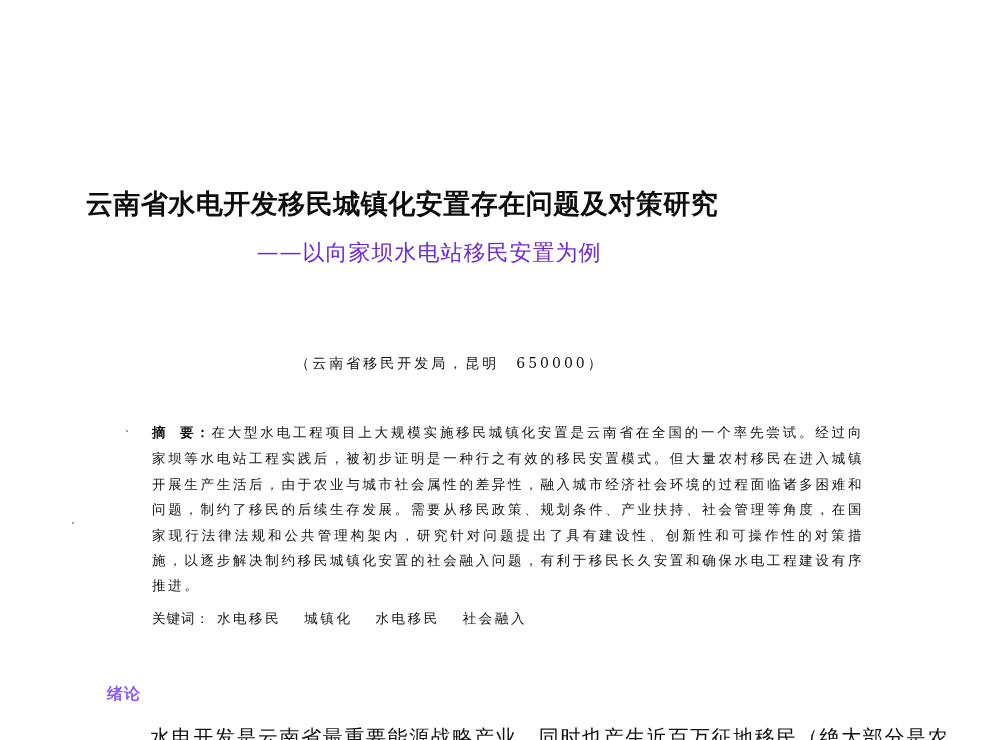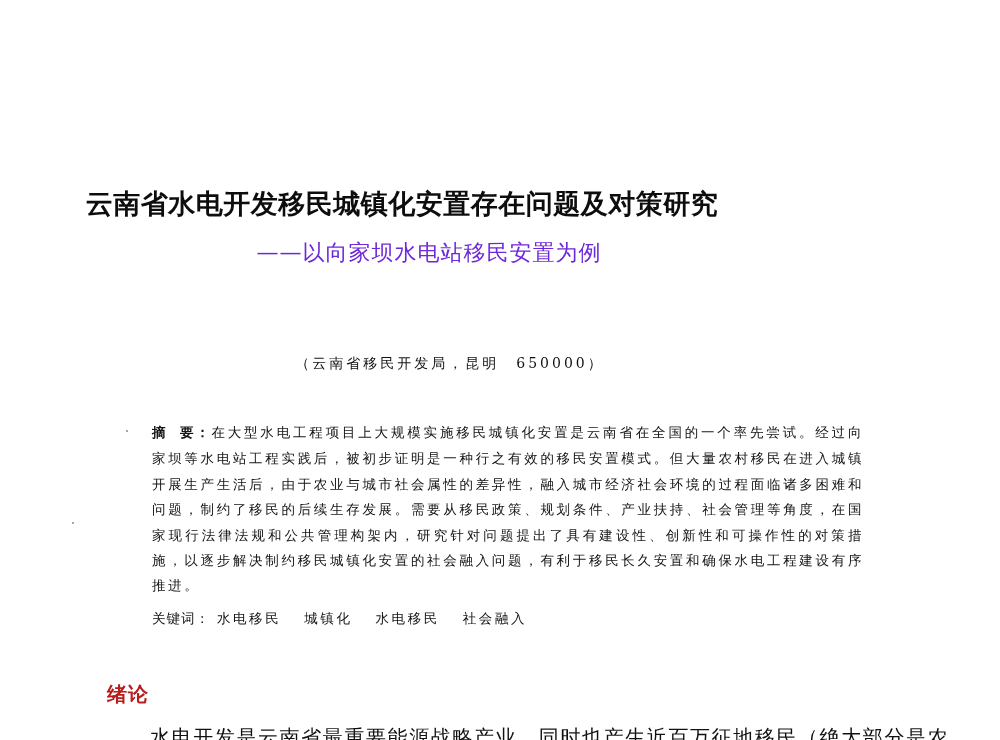--- a/index.html
+++ b/index.html
@@ -112,23 +112,23 @@
     }
     .keywords .kw {
       margin-right: 16px;
     }
     .section-heading {
       position: absolute;
       left: 107px;
       top: 680px;
       font-family: "DejaVu Sans", sans-serif;
       font-weight: bold;
-      font-size: 20px;
+      font-size: 16px;
       line-height: 28px;
-      color: #b91c1c;
+      color: #8b5cf6;
       letter-spacing: 1px;
     }
     .body-text {
       position: absolute;
       left: 150px;
       top: 722px;
       width: 850px;
       font-family: "DejaVu Sans", sans-serif;
       font-size: 20px;
       line-height: 30px;

